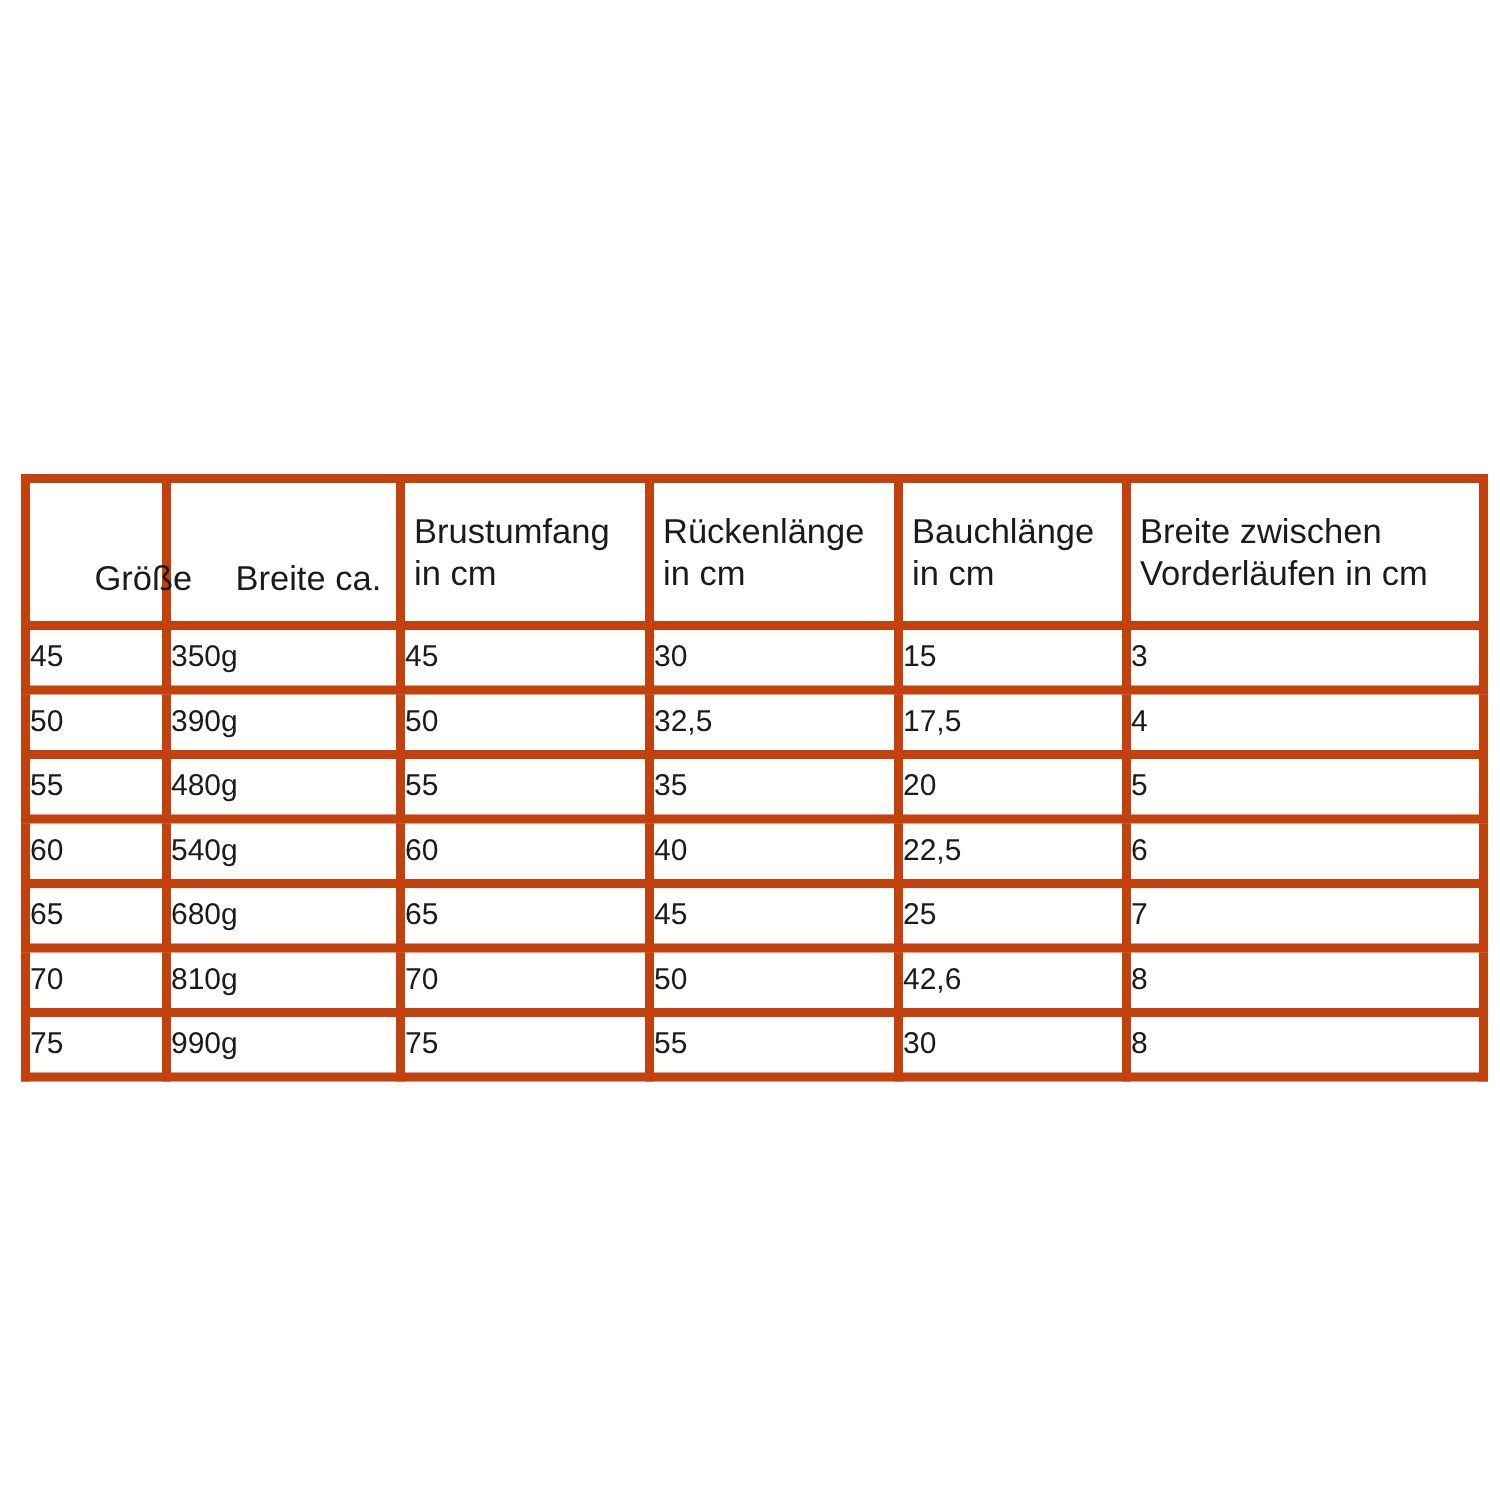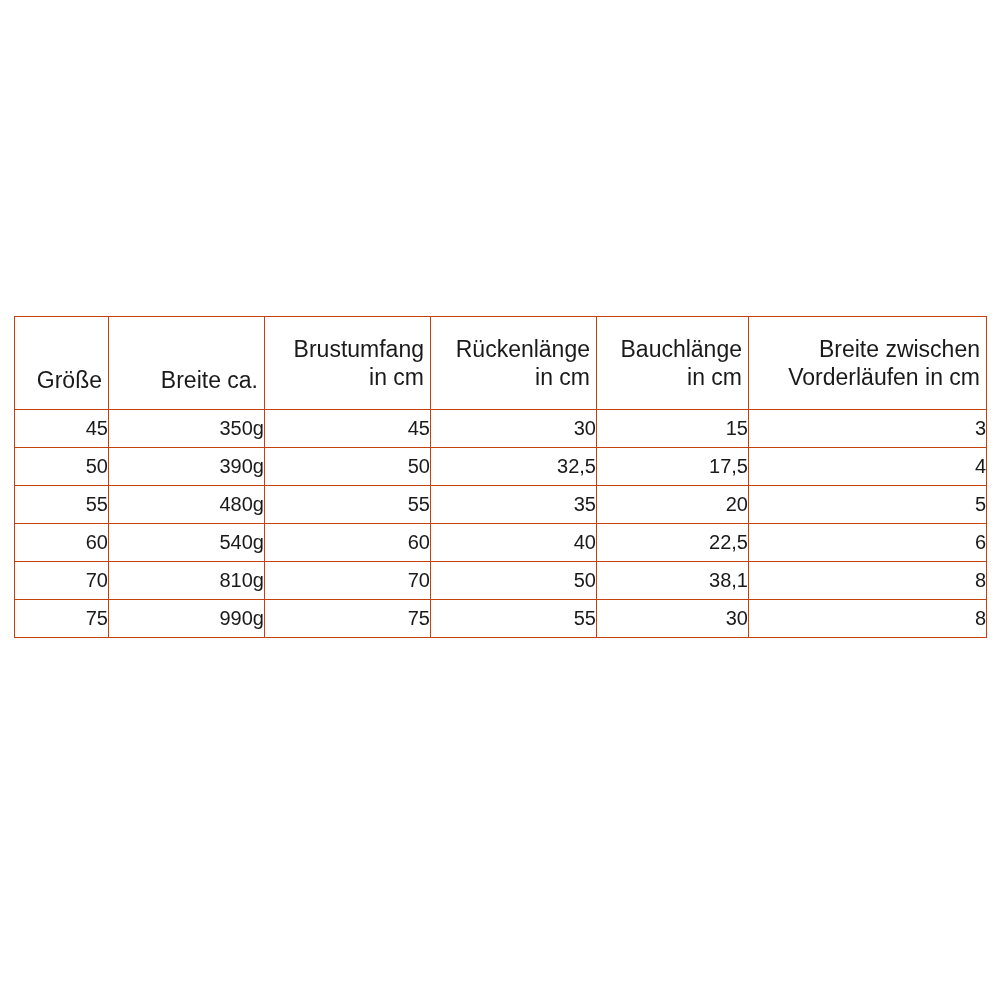--- a/index.html
+++ b/index.html
@@ -27,22 +27,22 @@
     width: 972px;
   }
   table.size-table {
     border-collapse: collapse;
     width: 972px;
     table-layout: fixed;
     background: #ffffff;
   }
   table.size-table th,
   table.size-table td {
-    border: 1px solid #c2410c;
-    text-align: right;
+    border: 6px solid #c2410c;
+    text-align: left;
     vertical-align: middle;
     font-weight: normal;
     color: #1a1a1a;
     font-size: 23px;
     line-height: 1.22;
     padding: 0;
   }
   table.size-table thead th {
     height: 84px;
     font-size: 23px;
@@ -61,20 +61,21 @@
   col.c5 { width: 238px; }
 
   .hdr-line1 { display: block; }
   .hdr-line2 { display: block; }
   .hdr-bottom {
     vertical-align: bottom;
   }
   .hdr-bottom .hdr-inner {
     display: block;
     padding-top: 34px;
+    margin-left: 37px;
   }
 </style>
 </head>
 <body>
 
 <div class="page">
   <div class="table-wrap">
     <table class="size-table">
       <colgroup>
         <col class="c0">
@@ -141,25 +142,33 @@
         </tr>
         <tr>
           <td>60</td>
           <td>540g</td>
           <td>60</td>
           <td>40</td>
           <td>22,5</td>
           <td>6</td>
         </tr>
         <tr>
+          <td>65</td>
+          <td>680g</td>
+          <td>65</td>
+          <td>45</td>
+          <td>25</td>
+          <td>7</td>
+        </tr>
+        <tr>
           <td>70</td>
           <td>810g</td>
           <td>70</td>
           <td>50</td>
-          <td>38,1</td>
+          <td>42,6</td>
           <td>8</td>
         </tr>
         <tr>
           <td>75</td>
           <td>990g</td>
           <td>75</td>
           <td>55</td>
           <td>30</td>
           <td>8</td>
         </tr>

